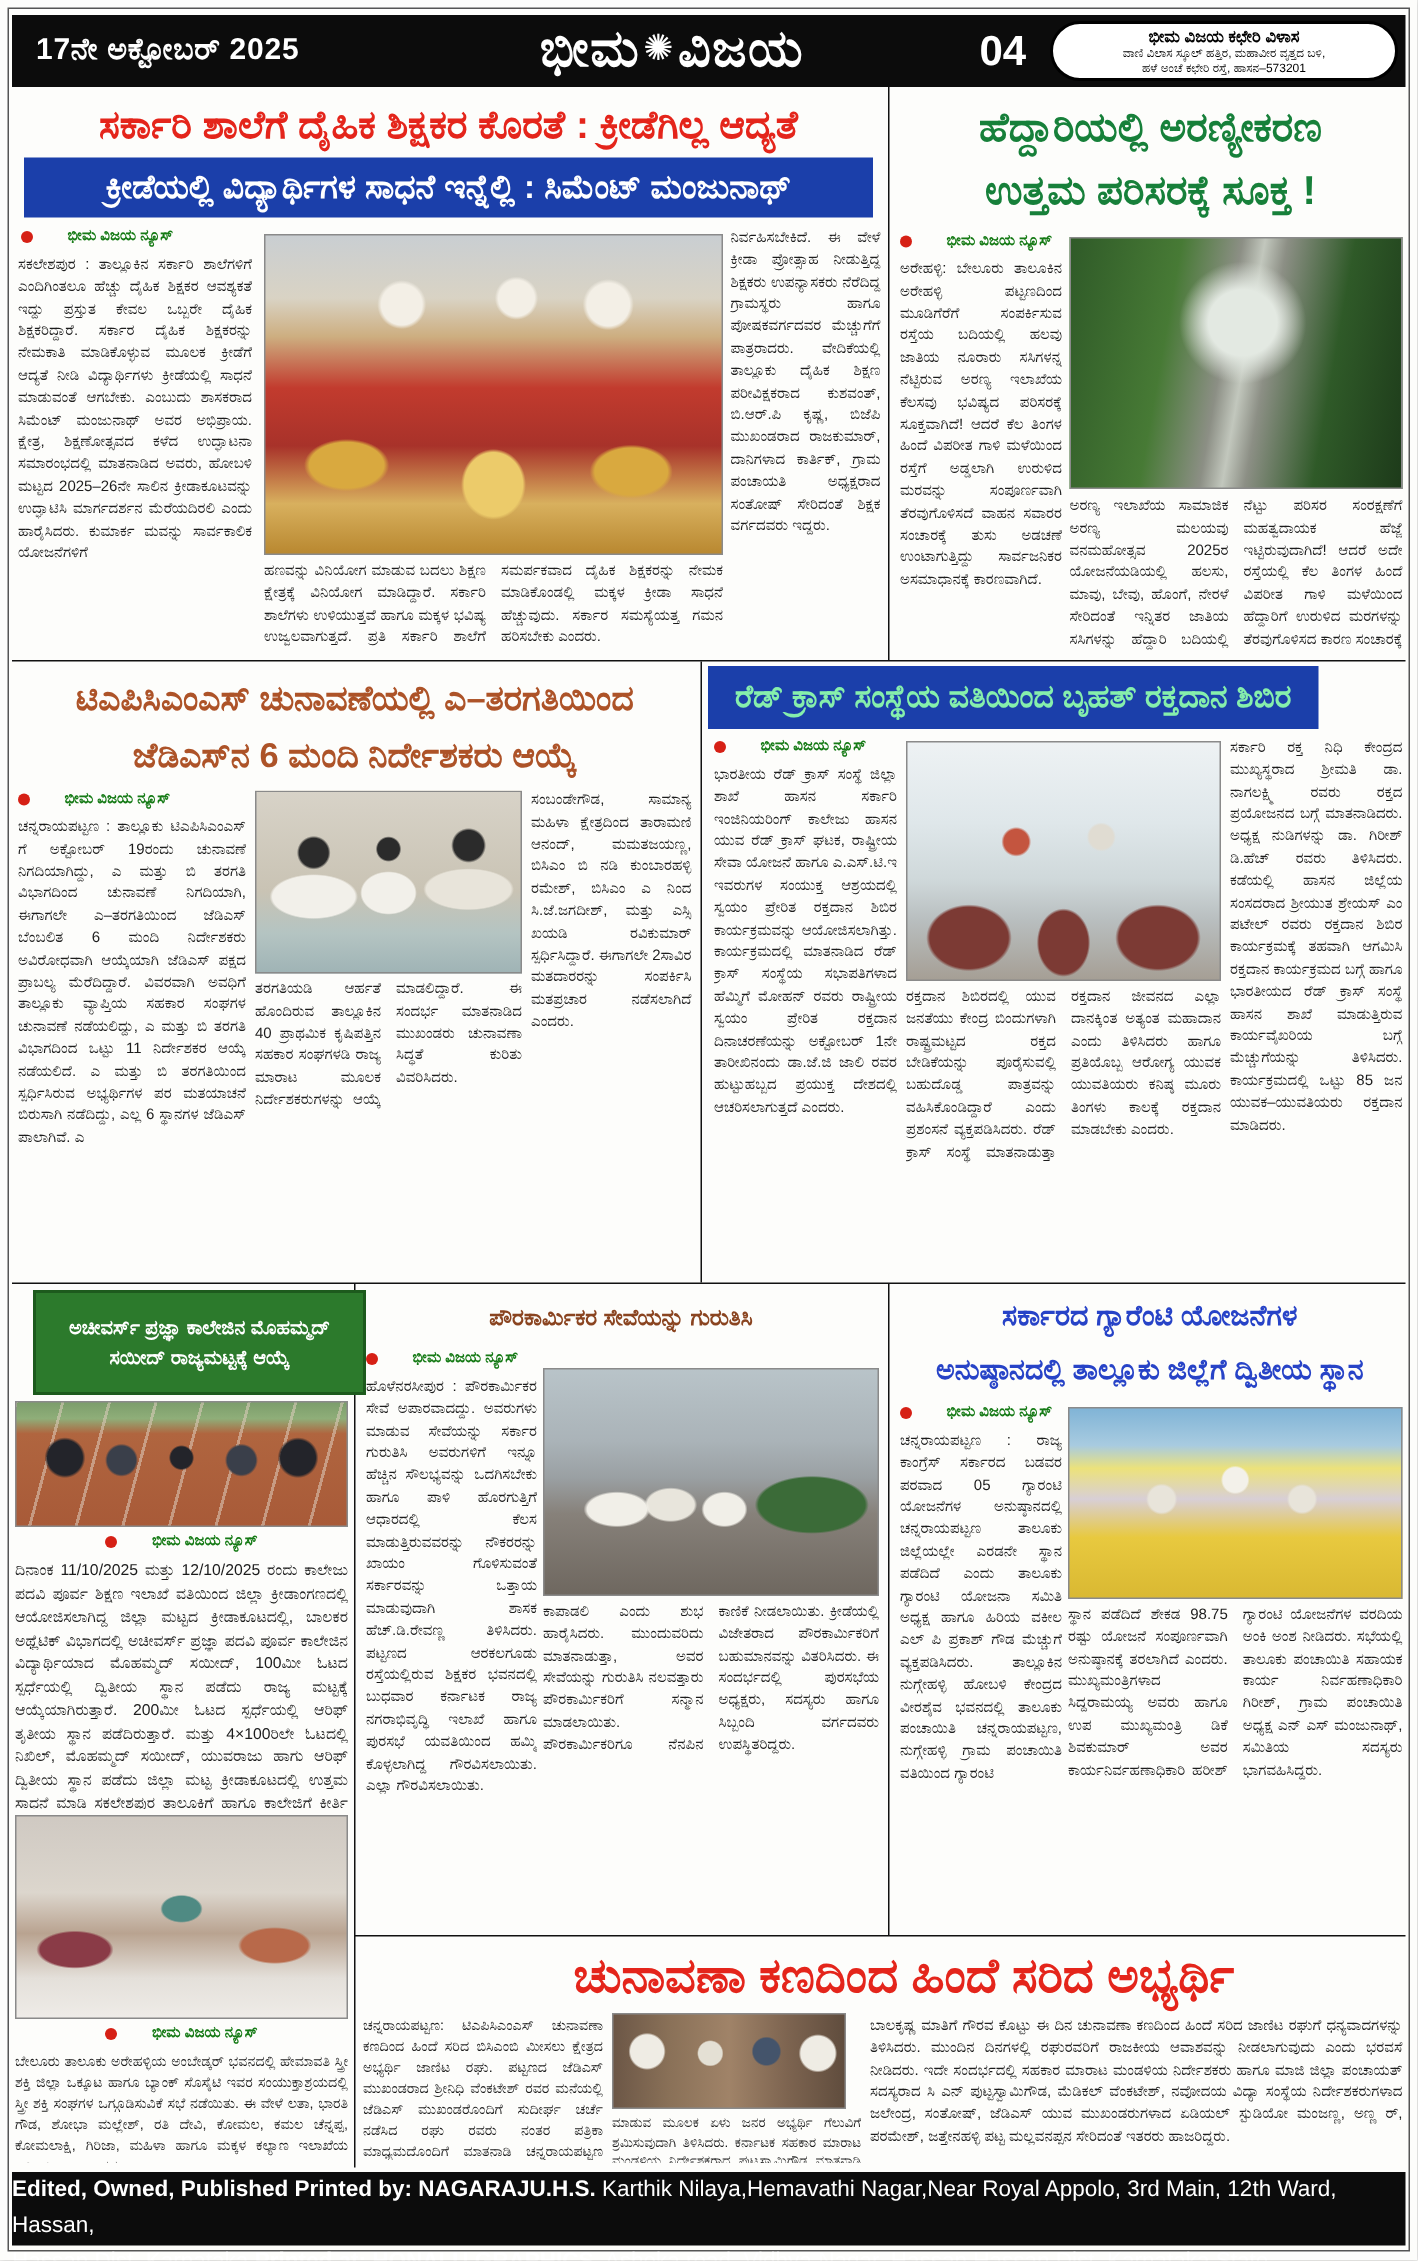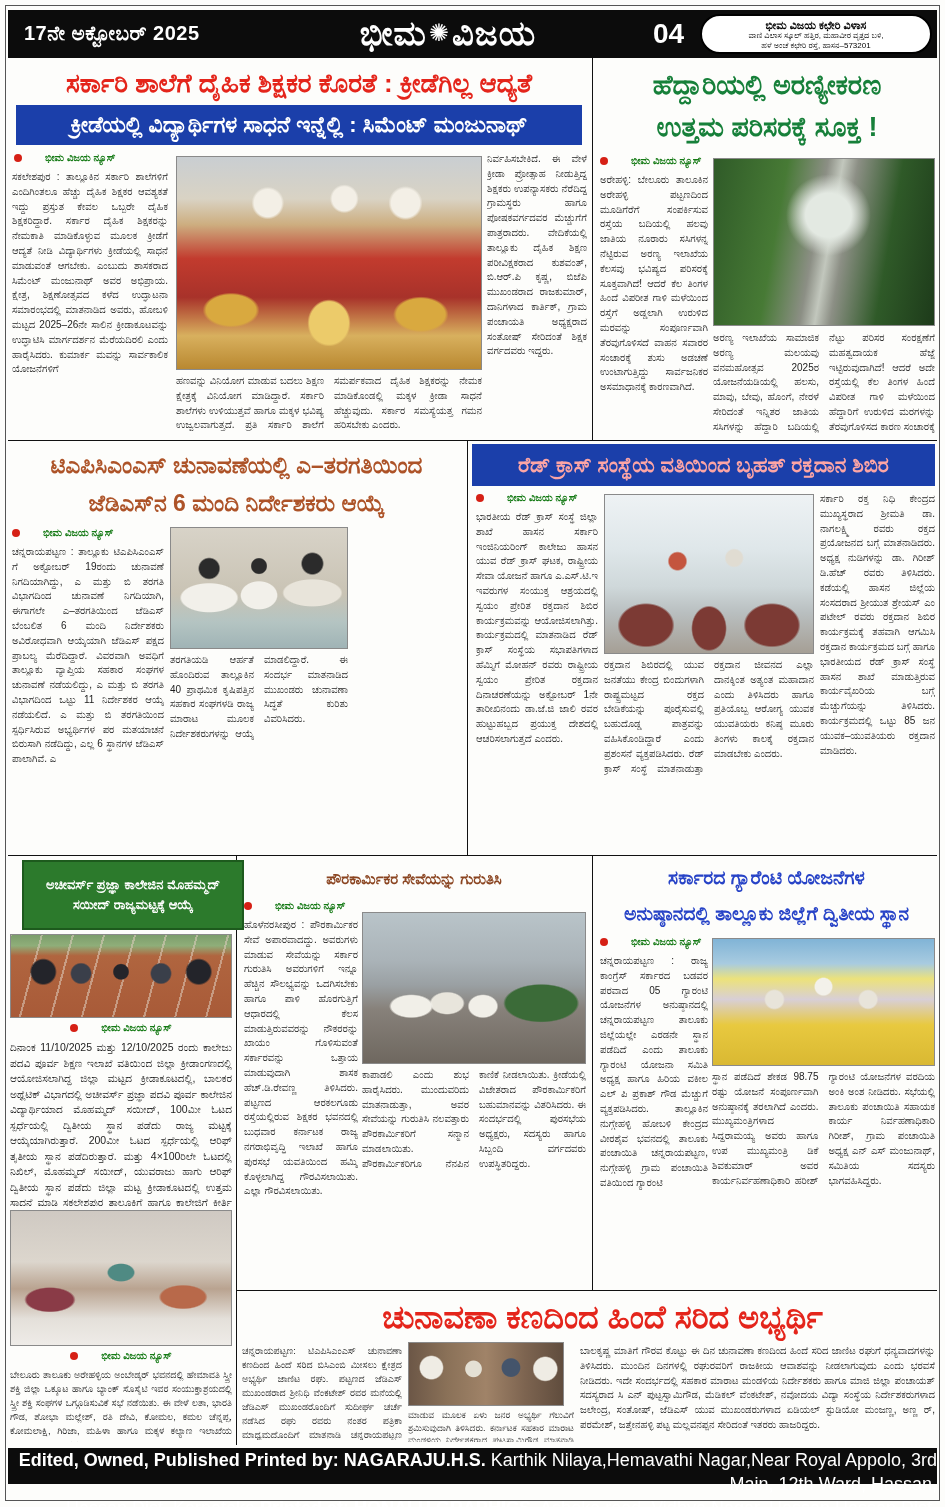--- a/index.html
+++ b/index.html
@@ -27,21 +27,21 @@
   .byline.center{justify-content:center;}
   .body-txt{position:absolute;font-size:10px;line-height:1.48;text-align:justify;overflow:hidden;overflow-wrap:anywhere;}
   .two-col{column-count:2;column-gap:10px;}
   .photo{position:absolute;box-shadow:inset 0 0 0 1px #8a8a8a;}
   .headline{position:absolute;text-align:center;font-weight:bold;}
   
   .hl-a{left:8px;top:62px;width:582px;height:42px;font-size:26px;color:var(--headline-red,#e4251b);line-height:42px;white-space:nowrap;}
   .sub-a{left:16px;top:105px;width:566px;height:40px;background:var(--bar-blue,#1b3faa);color:#fff;font-size:22px;line-height:40px;white-space:nowrap;}
   .hl-b{left:597px;top:64px;width:340px;height:88px;font-size:27px;line-height:42px;color:var(--headline-green,#17803a);}
   .hl-c{left:8px;top:446px;width:457px;height:78px;font-size:23px;line-height:38px;color:var(--headline-brown,#ad5328);}
-  .bar-d{left:472px;top:444px;width:463px;height:42px;background:var(--bar-blue,#1b3faa);color:#fca5a5;font-size:21px;line-height:42px;white-space:nowrap;}
+  .bar-d{left:472px;top:444px;width:407px;height:42px;background:var(--bar-blue,#1b3faa);color:#86efac;font-size:21px;line-height:42px;white-space:nowrap;}
   .box-e{position:absolute;left:10px;top:860px;width:222px;height:70px;background:var(--box-green,#2c7a2c);color:#fff;
     font-weight:bold;font-size:13px;line-height:1.55;text-align:center;display:flex;align-items:center;justify-content:center;
     padding:2px 6px;box-sizing:border-box;border:2px solid #1d5a1d;margin-left:12px;}
   .hl-f{left:240px;top:862px;width:348px;height:34px;font-size:15px;line-height:34px;color:var(--headline-brown2,#8a4420);white-space:nowrap;}
   .hl-g{left:596px;top:860px;width:341px;height:74px;font-size:19px;line-height:36px;color:var(--headline-blue,#2743c7);}
   .hl-h{left:236px;top:1294px;width:701px;height:46px;font-size:32px;line-height:46px;color:var(--headline-red,#e4251b);white-space:nowrap;padding-left:16px;}
   .caption{position:absolute;font-size:9px;line-height:1.4;text-align:justify;overflow:hidden;}
   
   .photo-a{background:
     radial-gradient(ellipse at 50% 78%, #eccb6a 0 9%, transparent 10%),
@@ -93,22 +93,22 @@
     radial-gradient(circle at 28% 48%, #e8e4da 0 5%, transparent 6%),
     radial-gradient(circle at 70% 48%, #e8e4da 0 5%, transparent 6%),
     linear-gradient(180deg,#7fb3d6 0%,#a8cbe0 20%,#ece27b 32%,#d8cfd6 48%,#e8c93f 68%,#d9b832 100%);}
   .photo-h{background:
     radial-gradient(circle at 15% 40%, #efece4 0 8%, transparent 9%),
     radial-gradient(circle at 42% 42%, #e4e0d4 0 8%, transparent 9%),
     radial-gradient(circle at 66% 40%, #44546b 0 8%, transparent 9%),
     radial-gradient(circle at 88% 42%, #efece4 0 8%, transparent 9%),
     linear-gradient(90deg,#6b5646 0%,#8a7158 25%,#a08368 50%,#7d6450 75%,#5f4c3d 100%);}
   
-  .footer{position:absolute;left:8px;top:1448px;width:929px;height:36px;background:#0c0c0c;color:#fff;
-    text-align:right;font-size:18px;line-height:24px;}
+  .footer{position:absolute;left:8px;top:1448px;width:929px;height:49px;background:#0c0c0c;color:#fff;
+    text-align:left;font-size:15px;line-height:24px;}
   .footer b{font-weight:bold;}
 </style>
 </head>
 <body>
 
 <div class="page">
   <div class="frame"></div>
 
   <div class="masthead-bar">
     <div class="m-date">17ನೇ ಅಕ್ಟೋಬರ್ 2025</div>
@@ -157,20 +157,21 @@
   <div class="headline hl-c">
     <div>ಟಿಎಪಿಸಿಎಂಎಸ್ ಚುನಾವಣೆಯಲ್ಲಿ ಎ–ತರಗತಿಯಿಂದ</div>
     <div>ಜೆಡಿಎಸ್‌ನ 6 ಮಂದಿ ನಿರ್ದೇಶಕರು ಆಯ್ಕೆ</div>
   </div>
   <div class="byline" style="left:12px;top:527px;">
     <span class="dot"></span>
     <span>ಭೀಮ ವಿಜಯ ನ್ಯೂಸ್</span>
   </div>
   <div class="body-txt" style="left:12px;top:545px;width:152px;height:303px;">ಚನ್ನರಾಯಪಟ್ಟಣ : ತಾಲ್ಲೂಕು ಟಿಎಪಿಸಿಎಂಎಸ್ ಗೆ ಅಕ್ಟೋಬರ್ 19ರಂದು ಚುನಾವಣೆ ನಿಗದಿಯಾಗಿದ್ದು, ಎ ಮತ್ತು ಬಿ ತರಗತಿ ವಿಭಾಗದಿಂದ ಚುನಾವಣೆ ನಿಗದಿಯಾಗಿ, ಈಗಾಗಲೇ ಎ–ತರಗತಿಯಿಂದ ಜೆಡಿಎಸ್ ಬೆಂಬಲಿತ 6 ಮಂದಿ ನಿರ್ದೇಶಕರು ಅವಿರೋಧವಾಗಿ ಆಯ್ಕೆಯಾಗಿ ಜೆಡಿಎಸ್ ಪಕ್ಷದ ಪ್ರಾಬಲ್ಯ ಮೆರೆದಿದ್ದಾರೆ. ವಿವರವಾಗಿ ಅವಧಿಗೆ ತಾಲ್ಲೂಕು ವ್ಯಾಪ್ತಿಯ ಸಹಕಾರ ಸಂಘಗಳ ಚುನಾವಣೆ ನಡೆಯಲಿದ್ದು, ಎ ಮತ್ತು ಬಿ ತರಗತಿ ವಿಭಾಗದಿಂದ ಒಟ್ಟು 11 ನಿರ್ದೇಶಕರ ಆಯ್ಕೆ ನಡೆಯಲಿದೆ. ಎ ಮತ್ತು ಬಿ ತರಗತಿಯಿಂದ ಸ್ಪರ್ಧಿಸಿರುವ ಅಭ್ಯರ್ಥಿಗಳ ಪರ ಮತಯಾಚನೆ ಬಿರುಸಾಗಿ ನಡೆದಿದ್ದು, ಎಲ್ಲ 6 ಸ್ಥಾನಗಳ ಜೆಡಿಎಸ್ ಪಾಲಾಗಿವೆ. ಎ</div>
   <div class="photo photo-c" style="left:170px;top:527px;width:178px;height:122px;"></div>
+  <div class="body-txt" style="left:354px;top:527px;width:107px;height:321px;">ಸಂಬಂಡೇಗೌಡ, ಸಾಮಾನ್ಯ ಮಹಿಳಾ ಕ್ಷೇತ್ರದಿಂದ ತಾರಾಮಣಿ ಆನಂದ್, ಮಮತಜಯಣ್ಣ, ಬಿಸಿಎಂ ಬಿ ನಡಿ ಕುಂಬಾರಹಳ್ಳಿ ರಮೇಶ್, ಬಿಸಿಎಂ ಎ ನಿಂದ ಸಿ.ಜೆ.ಜಗದೀಶ್, ಮತ್ತು ಎಸ್ಸಿ ಖಯಡಿ ರವಿಕುಮಾರ್ ಸ್ಪರ್ಧಿಸಿದ್ದಾರೆ. ಈಗಾಗಲೇ 2ಸಾವಿರ ಮತದಾರರನ್ನು ಸಂಪರ್ಕಿಸಿ ಮತಪ್ರಚಾರ ನಡೆಸಲಾಗಿದೆ ಎಂದರು.</div>
   <div class="body-txt two-col" style="left:170px;top:653px;width:178px;height:195px;">ತರಗತಿಯಡಿ ಆರ್ಹತೆ ಹೊಂದಿರುವ ತಾಲ್ಲೂಕಿನ 40 ಪ್ರಾಥಮಿಕ ಕೃಷಿಪತ್ತಿನ ಸಹಕಾರ ಸಂಘಗಳಡಿ ರಾಜ್ಯ ಮಾರಾಟ ಮೂಲಕ ನಿರ್ದೇಶಕರುಗಳನ್ನು ಆಯ್ಕೆ ಮಾಡಲಿದ್ದಾರೆ. ಈ ಸಂದರ್ಭ ಮಾತನಾಡಿದ ಮುಖಂಡರು ಚುನಾವಣಾ ಸಿದ್ಧತೆ ಕುರಿತು ವಿವರಿಸಿದರು.</div>
 
   <div class="headline bar-d">ರೆಡ್ ಕ್ರಾಸ್ ಸಂಸ್ಥೆಯ ವತಿಯಿಂದ ಬೃಹತ್ ರಕ್ತದಾನ ಶಿಬಿರ</div>
   <div class="byline" style="left:476px;top:492px;">
     <span class="dot"></span>
     <span>ಭೀಮ ವಿಜಯ ನ್ಯೂಸ್</span>
   </div>
   <div class="body-txt" style="left:476px;top:510px;width:122px;height:338px;">ಭಾರತೀಯ ರೆಡ್ ಕ್ರಾಸ್ ಸಂಸ್ಥೆ ಜಿಲ್ಲಾ ಶಾಖೆ ಹಾಸನ ಸರ್ಕಾರಿ ಇಂಜಿನಿಯರಿಂಗ್ ಕಾಲೇಜು ಹಾಸನ ಯುವ ರೆಡ್ ಕ್ರಾಸ್ ಘಟಕ, ರಾಷ್ಟ್ರೀಯ ಸೇವಾ ಯೋಜನೆ ಹಾಗೂ ಎ.ಎಸ್.ಟಿ.ಇ ಇವರುಗಳ ಸಂಯುಕ್ತ ಆಶ್ರಯದಲ್ಲಿ ಸ್ವಯಂ ಪ್ರೇರಿತ ರಕ್ತದಾನ ಶಿಬಿರ ಕಾರ್ಯಕ್ರಮವನ್ನು ಆಯೋಜಿಸಲಾಗಿತ್ತು. ಕಾರ್ಯಕ್ರಮದಲ್ಲಿ ಮಾತನಾಡಿದ ರೆಡ್ ಕ್ರಾಸ್ ಸಂಸ್ಥೆಯ ಸಭಾಪತಿಗಳಾದ ಹೆಮ್ಮಿಗೆ ಮೋಹನ್ ರವರು ರಾಷ್ಟ್ರೀಯ ಸ್ವಯಂ ಪ್ರೇರಿತ ರಕ್ತದಾನ ದಿನಾಚರಣೆಯನ್ನು ಅಕ್ಟೋಬರ್ 1ನೇ ತಾರೀಖಿನಂದು ಡಾ.ಜೆ.ಜಿ ಜಾಲಿ ರವರ ಹುಟ್ಟುಹಬ್ಬದ ಪ್ರಯುಕ್ತ ದೇಶದಲ್ಲಿ ಆಚರಿಸಲಾಗುತ್ತದೆ ಎಂದರು.</div>
   <div class="photo photo-d" style="left:604px;top:494px;width:210px;height:160px;"></div>
   <div class="body-txt" style="left:820px;top:492px;width:115px;height:356px;">ಸರ್ಕಾರಿ ರಕ್ತ ನಿಧಿ ಕೇಂದ್ರದ ಮುಖ್ಯಸ್ಥರಾದ ಶ್ರೀಮತಿ ಡಾ. ನಾಗಲಕ್ಷ್ಮಿ ರವರು ರಕ್ತದ ಪ್ರಯೋಜನದ ಬಗ್ಗೆ ಮಾತನಾಡಿದರು. ಅಧ್ಯಕ್ಷ ನುಡಿಗಳನ್ನು ಡಾ. ಗಿರೀಶ್ ಡಿ.ಹೆಚ್ ರವರು ತಿಳಿಸಿದರು. ಕಡೆಯಲ್ಲಿ ಹಾಸನ ಜಿಲ್ಲೆಯ ಸಂಸದರಾದ ಶ್ರೀಯುತ ಶ್ರೇಯಸ್ ಎಂ ಪಟೇಲ್ ರವರು ರಕ್ತದಾನ ಶಿಬಿರ ಕಾರ್ಯಕ್ರಮಕ್ಕೆ ತಹವಾಗಿ ಆಗಮಿಸಿ ರಕ್ತದಾನ ಕಾರ್ಯಕ್ರಮದ ಬಗ್ಗೆ ಹಾಗೂ ಭಾರತೀಯದ ರೆಡ್ ಕ್ರಾಸ್ ಸಂಸ್ಥೆ ಹಾಸನ ಶಾಖೆ ಮಾಡುತ್ತಿರುವ ಕಾರ್ಯವೈಖರಿಯ ಬಗ್ಗೆ ಮೆಚ್ಚುಗೆಯನ್ನು ತಿಳಿಸಿದರು. ಕಾರ್ಯಕ್ರಮದಲ್ಲಿ ಒಟ್ಟು 85 ಜನ ಯುವಕ–ಯುವತಿಯರು ರಕ್ತದಾನ ಮಾಡಿದರು.</div>

